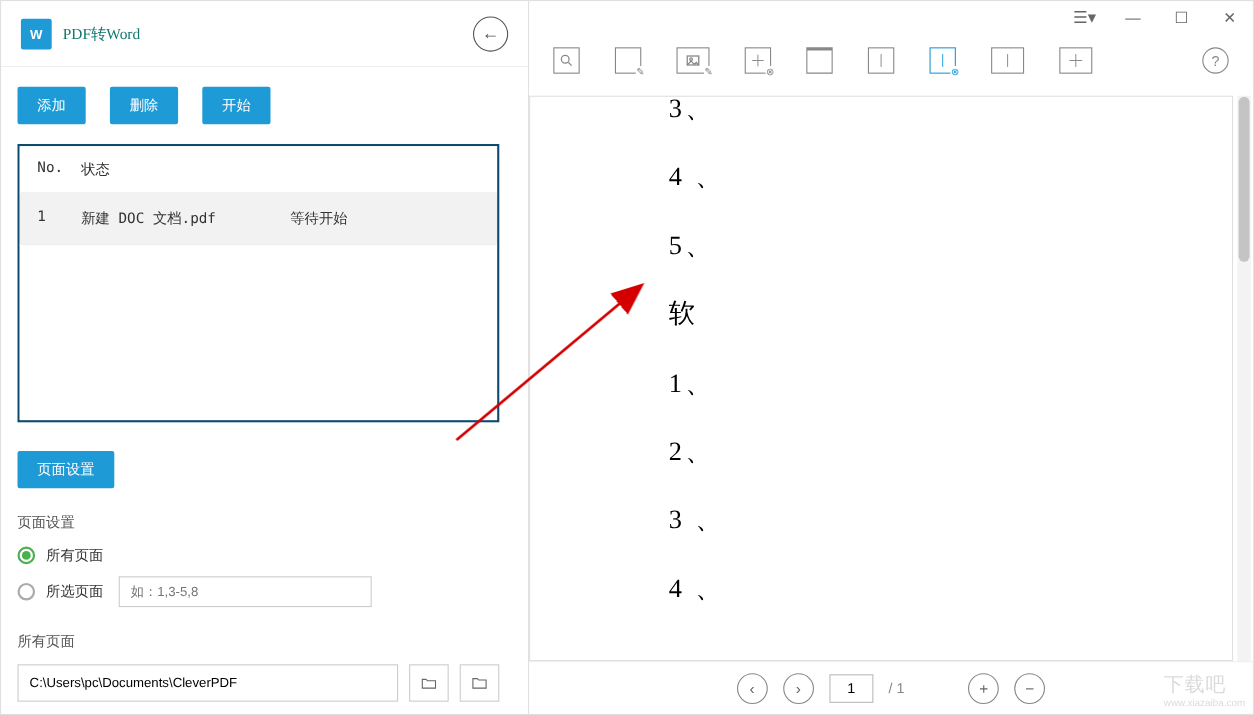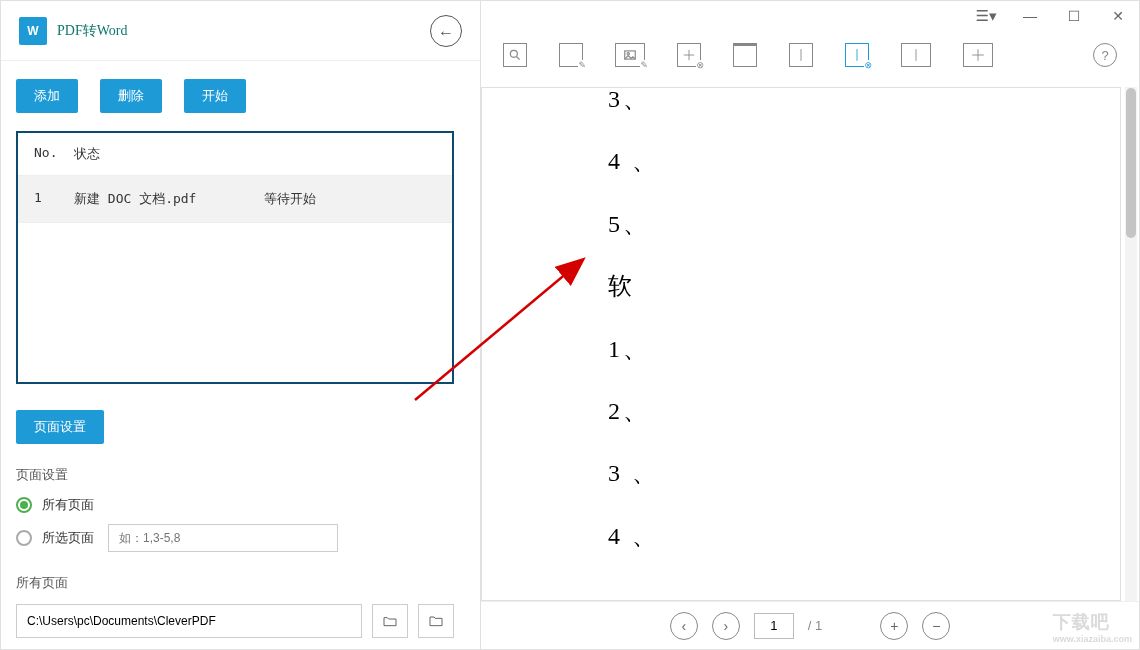--- a/index.html
+++ b/index.html
@@ -58,21 +58,21 @@
 .scrollbar-track { position: absolute; right: 2px; top: 8px; bottom: 0; width: 12px; background: #f3f3f3; }
 .scrollbar-thumb { width: 10px; height: 150px; background: #c4c4c4; border-radius: 5px; margin: 1px; cursor: pointer; }
 
 .footer-bar { height: 48px; border-top: 1px solid #eee; display: flex; align-items: center; justify-content: center; gap: 14px; }
 .nav-circle { width: 28px; height: 28px; border: 1.5px solid #888; border-radius: 50%; display: flex; align-items: center; justify-content: center; cursor: pointer; color: #666; font-size: 14px; }
 .page-input { width: 40px; height: 26px; border: 1px solid #bbb; text-align: center; font-size: 13px; }
 .page-total { color: #888; font-size: 13px; }
 
 .arrow-annotation { position: absolute; left: 405px; top: 250px; pointer-events: none; }
 
-.watermark { position: absolute; right: 8px; bottom: 6px; font-size: 18px; color: rgba(150,150,150,0.35); font-weight: bold; letter-spacing: 1px; pointer-events: none; }
+.watermark { position: absolute; right: 8px; bottom: 6px; font-size: 18px; color: rgba(150,150,150,0.35); font-weight: normal; letter-spacing: 1px; pointer-events: none; }
 .watermark .sub { font-size: 9px; display: block; letter-spacing: 0; }
 </style>
 </head>
 <body>
 
 <div class="app">
 
   <div class="left-panel">
     <div class="left-header">
       <div class="word-icon">W</div>

